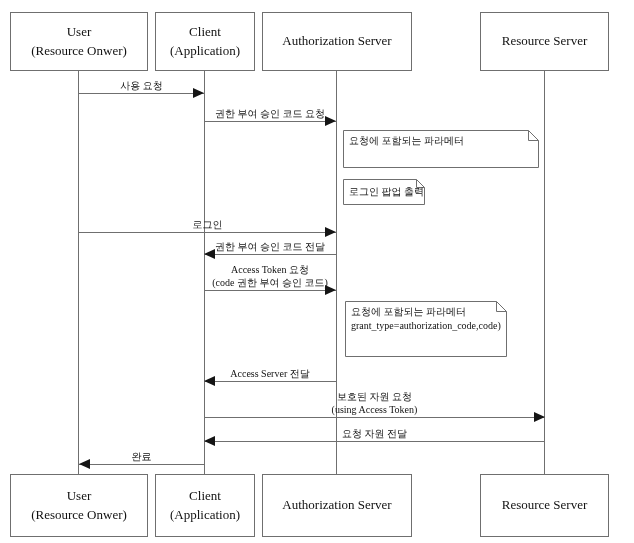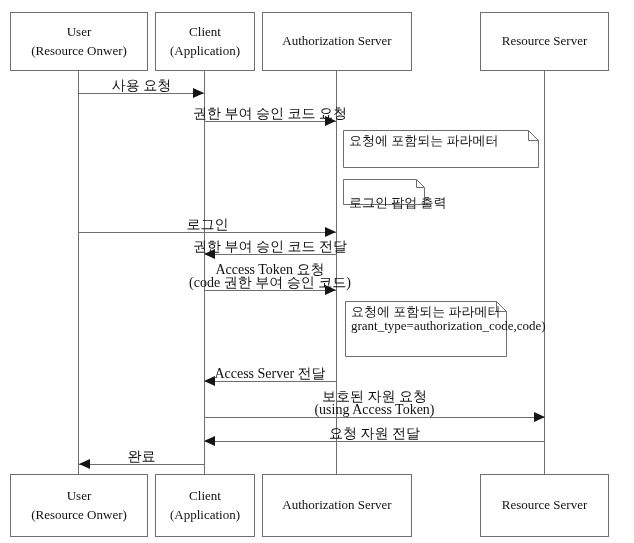--- a/index.html
+++ b/index.html
@@ -16,34 +16,34 @@
     background:var(--bg); display:flex; flex-direction:column; align-items:center;
     justify-content:center; text-align:center; font-size:13px; line-height:1.45;
   }
   .lifeline {
     position:absolute; top:71px; height:403px; width:0;
     border-left:1px solid var(--stroke);
   }
   .msg { position:absolute; height:0; border-top:1px solid var(--stroke); }
   .msg-label {
     position:absolute; left:50%; bottom:2px; transform:translateX(-50%);
-    white-space:nowrap; text-align:center; font-size:14px; line-height:13px;
+    white-space:nowrap; text-align:center; font-size:10px; line-height:13px;
     color:var(--text);
   }
   .arrow { position:absolute; top:-6px; width:0; height:0;
            border-top:5.5px solid transparent; border-bottom:5.5px solid transparent; }
   .arrow.right { right:0; border-left:11px solid var(--arrow); }
   .arrow.left  { left:0;  border-right:11px solid var(--arrow); }
   .note { position:absolute; }
   .note svg { position:absolute; left:0; top:0; }
   .note-text {
     position:absolute; left:6px; top:0; right:2px; padding-top:4px;
-    font-size:13px; line-height:14px; white-space:nowrap; color:var(--text);
+    font-size:10px; line-height:14px; white-space:nowrap; color:var(--text);
   }
-  .note-text.center { padding-top:6px;margin-top:11px; }
+  .note-text.center { padding-top:6px; }
 </style>
 </head>
 <body>
 
 <div class="canvas">
 
   <div class="box" style="left:10px;top:12px;width:138px;height:59px">
     <div>User</div>
     <div>(Resource Onwer)</div>
   </div>

